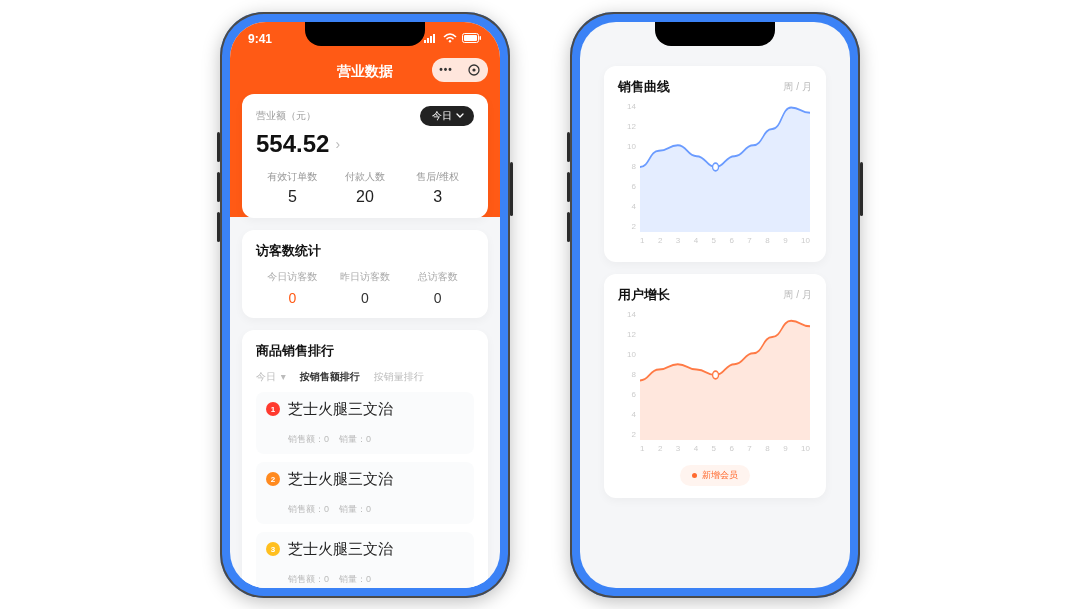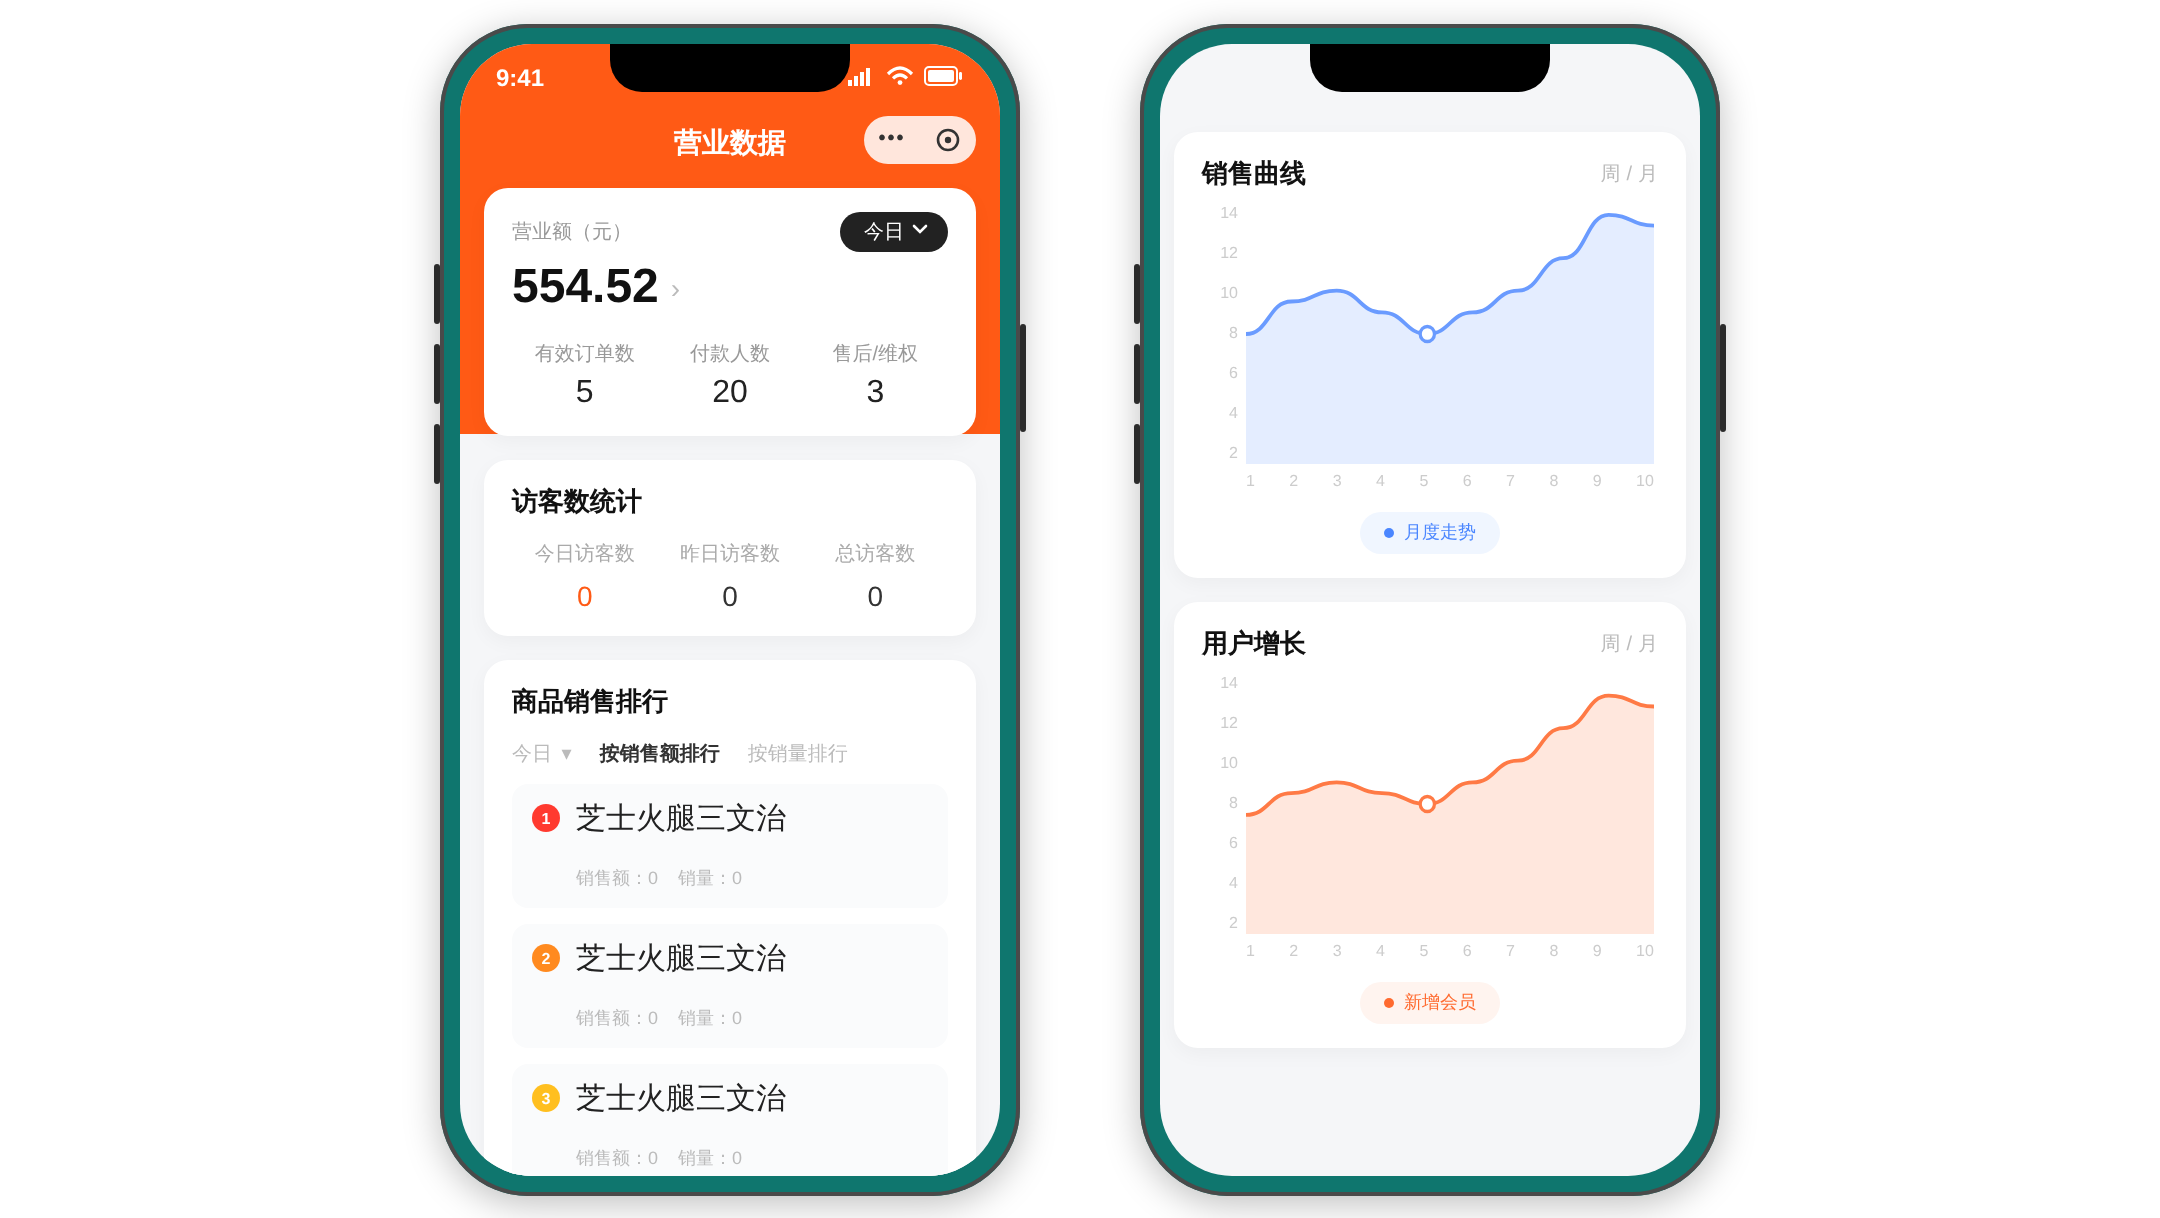--- a/index.html
+++ b/index.html
@@ -9,21 +9,21 @@
     background: #fff;
     font-family: -apple-system, "PingFang SC", "Helvetica Neue", Arial, sans-serif;
     display: flex; justify-content: center; align-items: center; gap: 60px;
     -webkit-font-smoothing: antialiased;
   }
 
   
   .device {
     width: 290px; height: 586px;
     border-radius: 44px;
-    background: #0f766e;
+    background: #3b82f6;
     padding: 10px;
     position: relative;
     box-shadow: 0 0 0 2px #4a4a4a inset, 0 4px 18px rgba(0,0,0,.25);
   }
   .device::before, .device::after {
     content: ""; position: absolute; background: #2b2b2b; border-radius: 3px;
   }
   .device::before { 
     left: -3px; top: 120px; width: 3px; height: 30px;
     box-shadow: 0 40px 0 #2b2b2b, 0 80px 0 #2b2b2b;
@@ -118,21 +118,21 @@
   .tabs .active { color: #333; font-weight: 600; }
 
   .rank-item { background:#fafbfc; border-radius:8px; padding:8px 10px; margin-top:8px; position:relative; }
   .rank-item .row1 { display:flex; align-items:center; gap:8px; }
   .badge { width:14px; height:14px; border-radius:50%; color:#fff; font-size:8px; display:flex; align-items:center; justify-content:center; font-weight:700; }
   .b1{background:#ff3a2f}.b2{background:#ff8a1f}.b3{background:#ffbf1f}
   .rank-name { font-size:15px; color:#222; }
   .rank-meta { font-size:9px; color:#bbb; margin-top:14px; padding-left:22px; display:flex; gap:10px; }
 
   
-  .right-content { padding: 10px 7px; }
+  .right-content { padding: 10px 24px; }
   .card-head { display:flex; justify-content:space-between; align-items:center; margin-bottom:6px; }
   .wm { font-size:10px; color:#bbb; }
   .wm .sep { margin:0 3px; }
 
   .chart-wrap { position:relative; height:148px; margin-top:4px; }
   .ylabels { position:absolute; left:0; top:0; bottom:18px; width:18px;
     display:flex; flex-direction:column; justify-content:space-between;
     font-size:8px; color:#ccc; text-align:right; }
   .plot { position:absolute; left:22px; right:2px; top:0; bottom:18px; }
   .plot svg { width:100%; height:100%; display:block; }
@@ -340,26 +340,20 @@
               <span>3</span>
               <span>4</span>
               <span>5</span>
               <span>6</span>
               <span>7</span>
               <span>8</span>
               <span>9</span>
               <span>10</span>
             </div>
         </div>
-        <div class="legend">
-          <span class="legend-pill legend-blue">
-            <span class="legend-dot"></span>
-            <span>月度走势</span>
-          </span>
-        </div>
       </div>
 
       <div class="card">
         <div class="card-head">
           <span class="section-title" style="margin:0">用户增长</span>
           <span class="wm">
             <span>周</span><span class="sep">/</span><span>月</span>
           </span>
         </div>
         <div class="chart-wrap">

